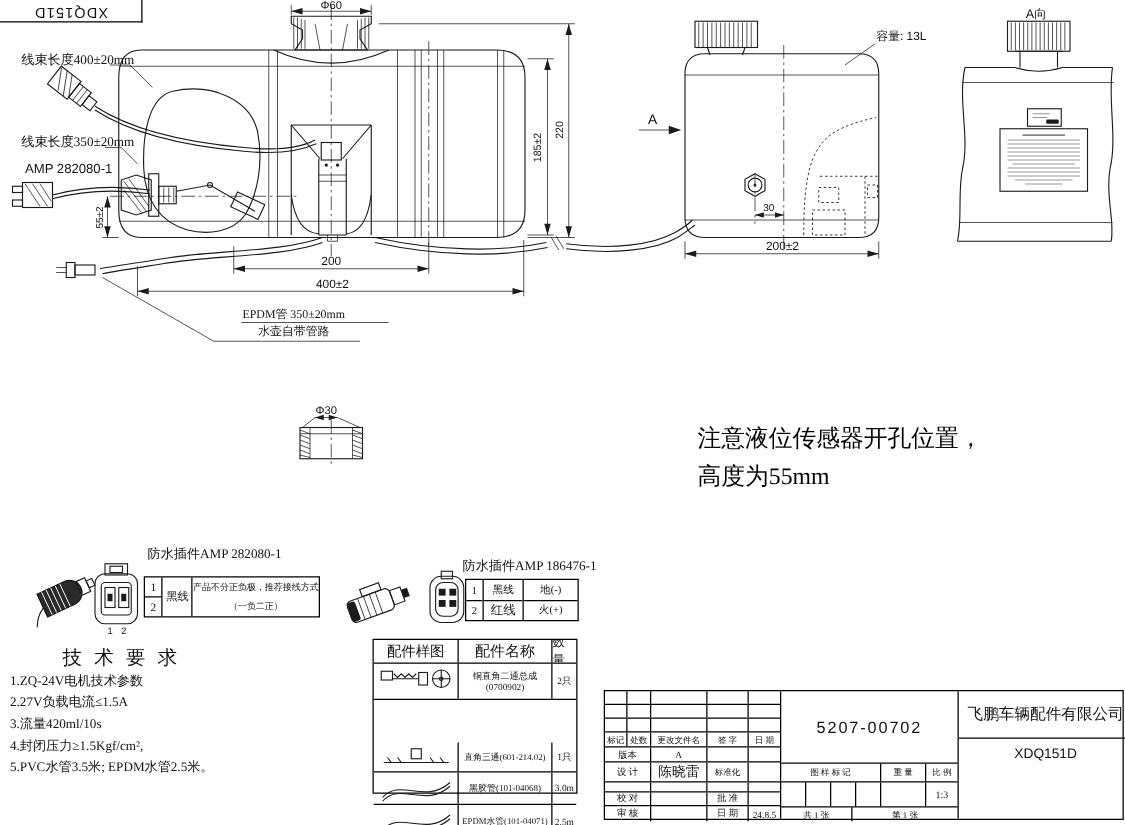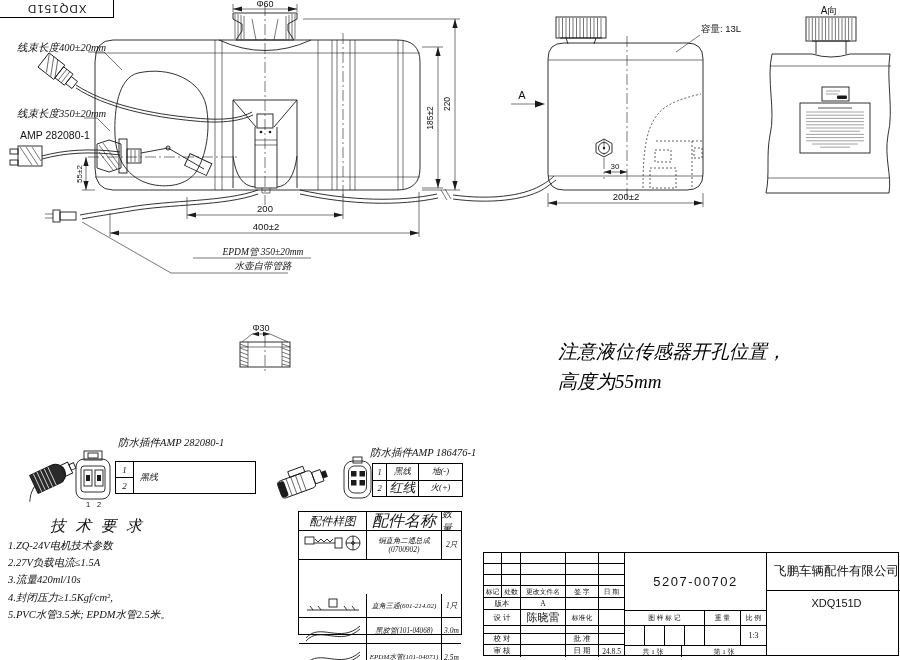--- a/index.html
+++ b/index.html
@@ -10,21 +10,21 @@
   #art .thin{stroke-width:.6;}
   #art .cl{stroke-dasharray:11 3 2 3;stroke-width:.65;stroke:#333;}
   #art .dot{stroke-dasharray:2 2;stroke-width:.7;}
   #art .fillb{fill:#1b1b1b;stroke:none;}
   #art .dk{fill:#2a2a2a;stroke:#111;}
   #art .wl{stroke:#fff;stroke-width:.7;}
   #art .gray{stroke:#979797;stroke-width:.9;}
   #art .dgray{stroke:#555;stroke-width:1;}
   #art text{fill:#111;stroke:none;font-family:"Liberation Sans","DejaVu Sans",sans-serif;}
   .lbl{position:absolute;white-space:nowrap;color:#111;}
-  .cjk{font-family:"Liberation Serif","DejaVu Serif",serif;font-style:italic;}
+  .cjk{font-family:"Liberation Serif","DejaVu Serif",serif;}
   .stamp{position:absolute;left:0;top:0;width:113px;height:17px;border-right:1.5px solid #000;
          border-bottom:1.5px solid #000;display:flex;align-items:center;justify-content:center;}
   .stamp span{transform:rotate(180deg);font-size:11.5px;letter-spacing:1px;}
   .note{position:absolute;left:558px;top:337px;font-size:19px;line-height:30px;color:#000;}
   .tech{position:absolute;left:8px;top:516px;}
   .tech .t{margin-left:42px;font-size:15.5px;letter-spacing:3px;}
   .tech .i{font-size:10.5px;line-height:17.2px;}
   .tech .i:first-of-type{margin-top:7px;}
   
   .bt{position:absolute;box-sizing:border-box;border:1.5px solid #000;display:flex;}
@@ -298,70 +298,74 @@
   </g>
 </svg>
 
 <div class="stamp">
   <span>XDQ151D</span>
 </div>
 
 <div class="lbl cjk" style="left:17px;top:41px;font-size:10.5px;">线束长度400±20mm</div>
 <div class="lbl cjk" style="left:17px;top:107px;font-size:10.5px;">线束长度350±20mm</div>
 <div class="lbl" style="left:20px;top:129px;font-size:10.5px;">AMP 282080-1</div>
-<div class="lbl cjk" style="left:188px;top:245px;width:150px;text-align:center;font-size:9.5px;line-height:14px;">
+<div class="lbl cjk" style="left:160px;top:245px;width:150px;text-align:center;font-size:9.5px;line-height:14px;">
   <div>EPDM管 350±20mm</div>
   <div>水壶自带管路</div>
 </div>
 
 <div class="note cjk">
   <div>注意液位传感器开孔位置，</div>
   <div>高度为55mm</div>
 </div>
 
 <div class="lbl cjk" style="left:118px;top:436px;font-size:10.5px;">防水插件AMP 282080-1</div>
 <div class="bt cjk" style="left:115px;top:461px;width:141px;height:33px;">
   <div class="c" style="width:18px;">
     <div class="cc" style="font-size:9px;">1</div>
     <div class="cc" style="font-size:9px;">2</div>
   </div>
   <div class="c" style="width:30px;">
     <div class="cc" style="font-size:9px;">黑线</div>
+  </div>
+  <div class="c" style="flex:1;">
+    <div class="cc" style="font-size:7.2px;border-bottom:none;">产品不分正负极，推荐接线方式</div>
+    <div class="cc" style="font-size:7.2px;">（一负二正）</div>
   </div>
 </div>
 
 <div class="tech cjk">
   <div class="t">技 术 要 求</div>
   <div class="i">1.ZQ-24V电机技术参数</div>
   <div class="i">2.27V负载电流≤1.5A</div>
   <div class="i">3.流量420ml/10s</div>
   <div class="i">4.封闭压力≥1.5Kgf/cm²,</div>
   <div class="i">5.PVC水管3.5米; EPDM水管2.5米。</div>
 </div>
 
 <div class="lbl cjk" style="left:370px;top:446px;font-size:10.5px;">防水插件AMP 186476-1</div>
 <div class="bt cjk" style="left:372px;top:463px;width:91px;height:34px;">
   <div class="c" style="width:14px;">
     <div class="cc" style="font-size:8.5px;">1</div>
     <div class="cc" style="font-size:8.5px;">2</div>
   </div>
   <div class="c" style="width:32px;">
     <div class="cc" style="font-size:8.5px;">黑线</div>
-    <div class="cc" style="font-size:13px;">红线</div>
+    <div class="cc" style="font-size:10px;">红线</div>
   </div>
   <div class="c" style="flex:1;">
     <div class="cc" style="font-size:8.5px;">地(-)</div>
     <div class="cc" style="font-size:8.5px;">火(+)</div>
   </div>
 </div>
 
 <div class="pt cjk">
   <div class="r" style="height:19px;">
     <div class="d" style="width:68px;font-size:11.5px;">配件样图</div>
-    <div class="d" style="width:75px;font-size:16px;">配件名称</div>
+    <div class="d" style="width:75px;font-size:12px;">配件名称</div>
     <div class="d" style="flex:1;font-size:10px;">数量</div>
   </div>
   <div class="r" style="height:29px;">
     <div class="d sk" style="width:68px;">
       <svg width="62" height="22" viewBox="0 0 62 22">
             <rect x="3" y="3" width="9" height="7"></rect>
             <line x1="12" y1="9" x2="33" y2="9" stroke-width="2.6"></line>
             <path d="M13,5 l3,3 l3,-3 l3,3 l3,-3 l3,3 l3,-3" stroke-width=".8"></path>
             <rect x="33" y="4" width="7" height="10"></rect>
             <circle cx="51" cy="9" r="7"></circle>

